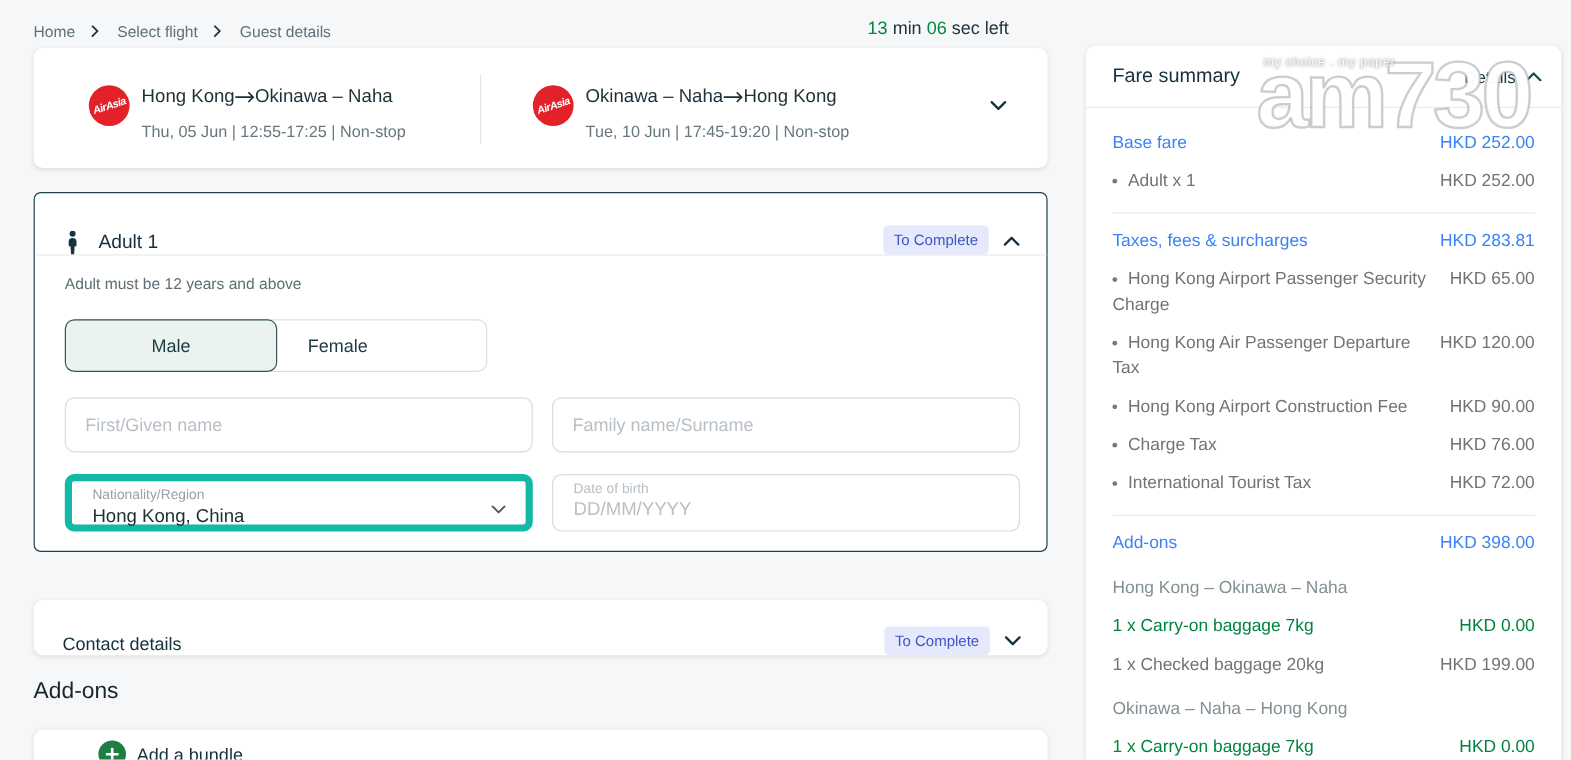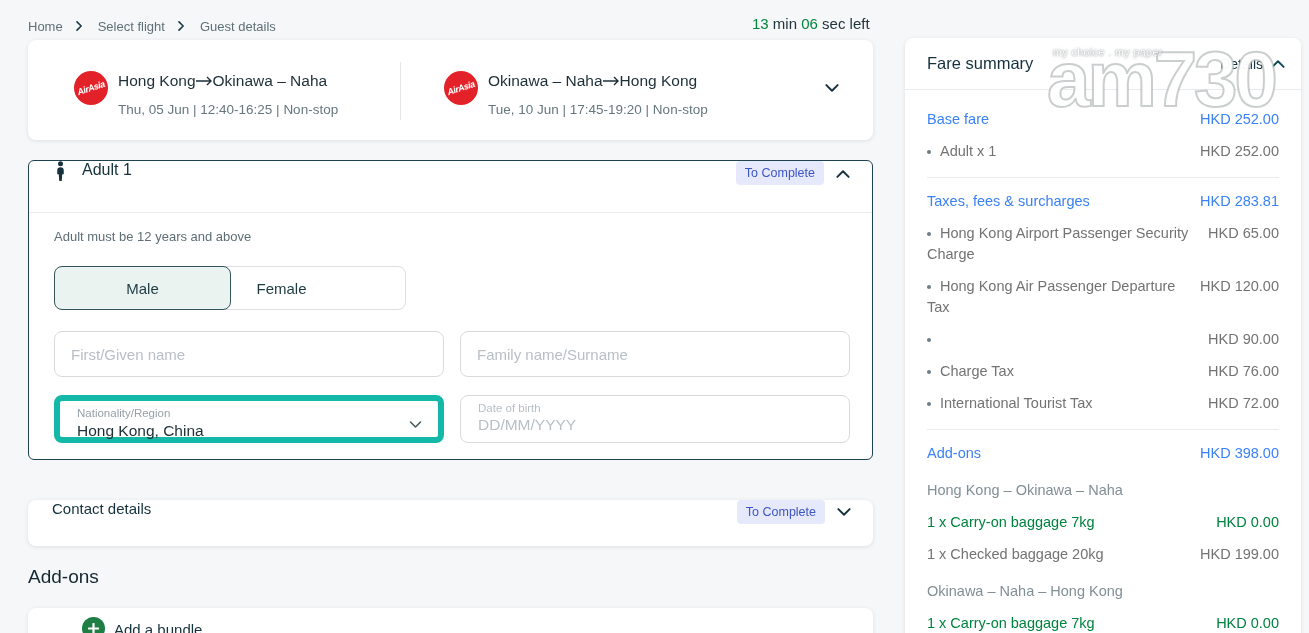--- a/index.html
+++ b/index.html
@@ -7,41 +7,41 @@
   body { font-family:"Liberation Sans", sans-serif; background:#f6f7f8; color:#1e2f38; position:relative; }
 
   .card { position:absolute; background:#fff; border-radius:8px; box-shadow:0 1px 4px rgba(16,24,32,.10); }
 
   
   .breadcrumb { position:absolute; top:19px; left:28px; display:flex; align-items:center; gap:13px; font-size:13px; color:#5f7078; }
   .bc-item { cursor:pointer; }
   .bc-sep { width:9px; height:9px; color:#1c3a46; transform:rotate(-90deg); }
 
   
-  .timer { position:absolute; top:15px; left:752px; font-size:15px; color:#22343d; }
+  .timer { position:absolute; top:15px; left:723px; font-size:15px; color:#22343d; }
   .timer .num { color:#00873c; }
 
   
   .flight-card { left:28px; top:40px; width:845px; height:100px; cursor:pointer; }
   .segment { position:absolute; top:0; height:100%; }
   .seg1 { left:46px; width:330px; }
   .seg2 { left:416px; width:340px; }
   .aa-logo { position:absolute; left:0; top:31px; width:34px; height:34px; border-radius:50%; background:#e32129; display:flex; align-items:center; justify-content:center; }
   .aa-logo span { color:#fff; font-size:9px; font-style:italic; font-weight:bold; transform:rotate(-18deg); letter-spacing:-0.5px; }
   .seg-title { position:absolute; left:44px; top:32px; font-size:15.5px; color:#1e2f38; display:flex; align-items:center; white-space:nowrap; }
   .arrow-ic { width:17px; height:10px; stroke:#96a2a8; }
   .seg-sub { position:absolute; left:44px; top:62px; font-size:13.5px; color:#67777e; white-space:nowrap; }
   .flight-div { position:absolute; left:372px; top:22px; width:1px; height:58px; background:#e4e7e9; }
   .chev { display:inline-block; }
   .chev svg { display:block; }
   .flight-chev { position:absolute; right:34px; top:44px; width:14px; height:9px; color:#16323e; cursor:pointer; }
 
   
   .adult-card { left:28px; top:160px; width:845px; height:300px; border:1px solid #1f4250; border-radius:6px; box-shadow:none; }
-  .sec-header { position:absolute; left:0; top:0; right:0; height:52px; border-bottom:1px solid #e9ebec; display:flex; align-items:flex-start; padding:0 24px; cursor:pointer; }
+  .sec-header { position:absolute; left:0; top:0; right:0; height:52px; border-bottom:1px solid #e9ebec; display:flex; align-items:flex-end; padding:0 24px; cursor:pointer; }
   .person-ic { width:15px; height:20px; fill:#16323e; margin-right:14px; }
   .sec-title { font-size:16px; font-weight:500; color:#14313d; }
   .hdr-right { position:absolute; right:22px; display:flex; align-items:center; gap:12px; }
   .badge { background:#e5e9fb; color:#3c56c5; font-size:12.5px; padding:5px 9px; border-radius:4px; }
   .hdr-chev { width:14px; height:9px; color:#16323e; cursor:pointer; }
   .up { transform:rotate(180deg); }
   .age-note { position:absolute; left:25px; top:68px; font-size:13px; color:#5d6e75; }
 
   .gender { position:absolute; left:25px; top:105px; width:352px; height:44px; }
   .g-btn { position:absolute; top:0; height:44px; display:flex; align-items:center; justify-content:center; font-size:15px; cursor:pointer; }
@@ -125,21 +125,21 @@
     <div class="aa-logo">
         <span>AirAsia</span>
       </div>
     <div class="seg-title">
       <span>Hong Kong</span>
       <svg class="arrow-ic" viewBox="0 0 17 10" fill="none">
           <path d="M0 5h15M11 1l4 4-4 4" stroke="currentColor" stroke-width="1.4"></path>
         </svg>
       <span>Okinawa – Naha</span>
     </div>
-    <div class="seg-sub">Thu, 05 Jun  |  12:40-16:25  |  Non-stop</div>
+    <div class="seg-sub">Thu, 05 Jun  |  12:55-17:25  |  Non-stop</div>
   </div>
   <div class="flight-div"></div>
   <div class="segment seg2">
     <div class="aa-logo">
         <span>AirAsia</span>
       </div>
     <div class="seg-title">
       <span>Okinawa – Naha</span>
       <svg class="arrow-ic" viewBox="0 0 17 10" fill="none">
           <path d="M0 5h15M11 1l4 4-4 4" stroke="currentColor" stroke-width="1.4"></path>
@@ -260,21 +260,21 @@
     </div>
     <div class="fs-row fs-sub">
       <span class="lbl"><i class="dot"></i><span>Hong Kong Airport Passenger Security Charge</span></span>
       <span class="amt">HKD 65.00</span>
     </div>
     <div class="fs-row fs-sub">
       <span class="lbl"><i class="dot"></i><span>Hong Kong Air Passenger Departure Tax</span></span>
       <span class="amt">HKD 120.00</span>
     </div>
     <div class="fs-row fs-sub">
-      <span class="lbl"><i class="dot"></i></span>
+      <span class="lbl"><i class="dot"></i><span>Hong Kong Airport Construction Fee</span></span>
       <span class="amt">HKD 90.00</span>
     </div>
     <div class="fs-row fs-sub">
       <span class="lbl"><i class="dot"></i><span>Charge Tax</span></span>
       <span class="amt">HKD 76.00</span>
     </div>
     <div class="fs-row fs-sub">
       <span class="lbl"><i class="dot"></i><span>International Tourist Tax</span></span>
       <span class="amt">HKD 72.00</span>
     </div>

